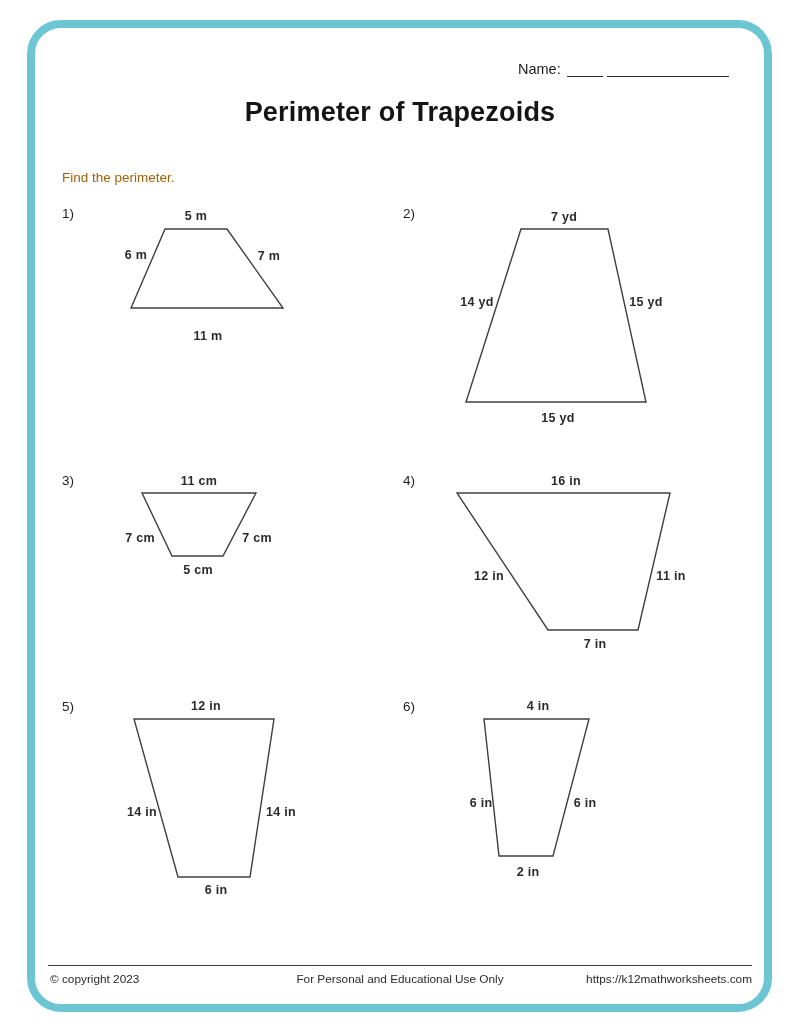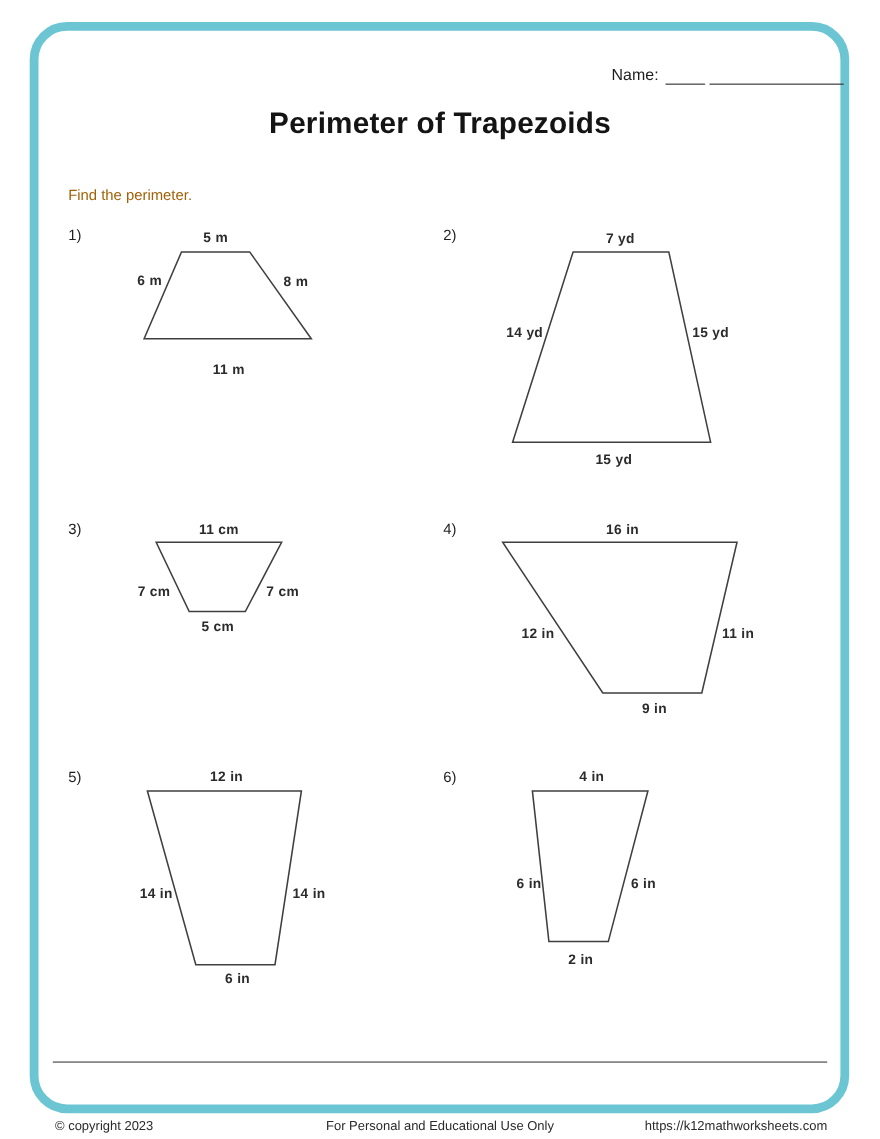--- a/index.html
+++ b/index.html
@@ -9,21 +9,21 @@
     font-family:"Liberation Sans","DejaVu Sans",sans-serif;
     color:var(--text,#2e2e2e);
   }
   .border-frame{
     position:absolute;left:27px;top:20px;width:745px;height:992px;
     box-sizing:border-box;border:8px solid var(--border,#6cc5d3);
     border-radius:34px;pointer-events:none;
   }
   .name-row{
     position:absolute;left:518px;top:61px;
-    display:flex;align-items:flex-end;font-size:14.5px;color:#1d1d1d;margin-left:38px;
+    display:flex;align-items:flex-end;font-size:14.5px;color:#1d1d1d;
   }
   .name-line{
     display:inline-block;border-bottom:1.6px solid #2b2b2b;height:15px;
   }
   .name-line.short{width:36px;margin-left:6px;}
   .name-line.long{width:122px;margin-left:4px;}
   .title{
     position:absolute;left:0;top:97px;width:800px;margin:0;
     text-align:center;font-size:27px;font-weight:700;color:#141414;
     letter-spacing:0.2px;
@@ -37,21 +37,21 @@
   .side{
     position:absolute;transform:translate(-50%,-50%);
     font-size:12.5px;color:#2b2b2b;white-space:nowrap;letter-spacing:0.3px;font-weight:bold;
   }
   .footer-line{
     position:absolute;left:48px;top:965px;width:704px;
     border-top:1.6px solid #3a3a3a;
   }
   .footer{
     position:absolute;left:48px;top:972px;width:704px;height:18px;
-    font-size:11.8px;color:#2a2a2a;margin-top:44px;
+    font-size:11.8px;color:#2a2a2a;
   }
   .footer .f-left{position:absolute;left:2px;top:0;}
   .footer .f-center{position:absolute;left:50%;top:0;transform:translateX(-50%);}
   .footer .f-right{position:absolute;right:0;top:0;}
 </style>
 </head>
 <body>
 
 <div class="border-frame"></div>
 
@@ -70,40 +70,40 @@
   <polygon points="521,229 608,229 646,402 466,402"></polygon>
   <polygon points="142,493 256,493 223,556 172,556"></polygon>
   <polygon points="457,493 670,493 638,630 548,630"></polygon>
   <polygon points="134,719 274,719 250,877 178,877"></polygon>
   <polygon points="484,719 589,719 553,856 499,856"></polygon>
 </svg>
 
 <span class="pnum" style="left:62px;top:206px">1)</span>
 <span class="side" style="left:196px;top:216px">5 m</span>
 <span class="side" style="left:136px;top:255px">6 m</span>
-<span class="side" style="left:269px;top:256px">8 m</span>
+<span class="side" style="left:269px;top:256px">7 m</span>
 <span class="side" style="left:208px;top:336px">11 m</span>
 
 <span class="pnum" style="left:403px;top:206px">2)</span>
 <span class="side" style="left:564px;top:217px">7 yd</span>
 <span class="side" style="left:477px;top:302px">14 yd</span>
 <span class="side" style="left:646px;top:302px">15 yd</span>
 <span class="side" style="left:558px;top:418px">15 yd</span>
 
 <span class="pnum" style="left:62px;top:473px">3)</span>
 <span class="side" style="left:199px;top:481px">11 cm</span>
 <span class="side" style="left:140px;top:538px">7 cm</span>
 <span class="side" style="left:257px;top:538px">7 cm</span>
 <span class="side" style="left:198px;top:570px">5 cm</span>
 
 <span class="pnum" style="left:403px;top:473px">4)</span>
 <span class="side" style="left:566px;top:481px">16 in</span>
 <span class="side" style="left:489px;top:576px">12 in</span>
 <span class="side" style="left:671px;top:576px">11 in</span>
-<span class="side" style="left:595px;top:644px">9 in</span>
+<span class="side" style="left:595px;top:644px">7 in</span>
 
 <span class="pnum" style="left:62px;top:699px">5)</span>
 <span class="side" style="left:206px;top:706px">12 in</span>
 <span class="side" style="left:142px;top:812px">14 in</span>
 <span class="side" style="left:281px;top:812px">14 in</span>
 <span class="side" style="left:216px;top:890px">6 in</span>
 
 <span class="pnum" style="left:403px;top:699px">6)</span>
 <span class="side" style="left:538px;top:706px">4 in</span>
 <span class="side" style="left:481px;top:803px">6 in</span>

